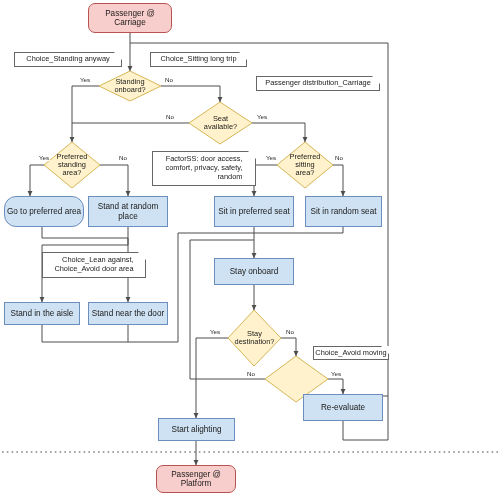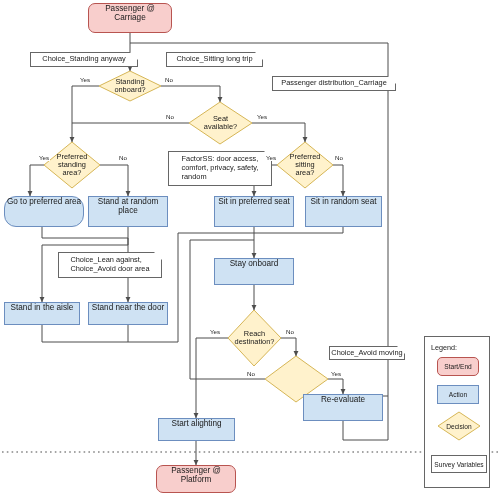--- a/index.html
+++ b/index.html
@@ -1,24 +1,24 @@
 <!DOCTYPE html>
 <html><head>
 <meta charset="utf-8">
 <style>
   html,body{margin:0;padding:0;background:#ffffff;}
   body{font-family:"Liberation Sans", sans-serif;}
   #canvas{position:relative;width:500px;height:498px;background:#ffffff;overflow:hidden;}
   svg.layer{position:absolute;left:0;top:0;width:500px;height:498px;}
-  .node{position:absolute;box-sizing:border-box;display:flex;align-items:flex-start;justify-content:center;text-align:center;line-height:1.12;color:#1a1a1a;}
+  .node{position:absolute;box-sizing:border-box;display:flex;align-items:center;justify-content:center;text-align:center;line-height:1.12;color:#1a1a1a;}
   .startend{background:#f8cecc;border:1px solid #b85450;border-radius:7px;font-size:8.2px;}
   .action{background:#cfe2f3;border:1px solid #6c8ebf;font-size:8.2px;}
   .decision-wrap{position:absolute;}
   .decision-txt{position:absolute;left:0;top:0;width:100%;height:100%;display:flex;align-items:center;justify-content:center;text-align:center;font-size:7.4px;line-height:1.12;color:#1a1a1a;}
-  .note{position:absolute;box-sizing:border-box;background:#ffffff;border:1px solid #666666;display:flex;align-items:center;justify-content:center;text-align:left;font-size:7.4px;line-height:1.18;color:#1a1a1a;margin-left:16px;}
+  .note{position:absolute;box-sizing:border-box;background:#ffffff;border:1px solid #666666;display:flex;align-items:center;justify-content:center;text-align:right;font-size:7.4px;line-height:1.18;color:#1a1a1a;}
   .note .foldcut{position:absolute;right:-1px;top:-1px;width:0;height:0;border-top:8px solid #ffffff;border-left:8px solid transparent;}
   .edgelabel{position:absolute;font-size:6.2px;color:#1a1a1a;background:#ffffff;padding:0 1px;line-height:1;}
   #legend{position:absolute;box-sizing:border-box;border:1px solid #666666;background:#ffffff;}
   .legend-title{position:absolute;font-size:7.2px;color:#1a1a1a;}
   .legend-item{position:absolute;box-sizing:border-box;display:flex;align-items:center;justify-content:center;font-size:6.6px;text-align:center;color:#1a1a1a;}
 </style>
 </head>
 <body>
 
 <div id="canvas">
@@ -175,21 +175,21 @@
         <span>Preferred</span><br>
         <span>sitting</span><br>
         <span>area?</span>
       </span>
     </div>
   </div>
 
   <div class="decision-wrap" style="left:228px;top:310px;width:53px;height:56px;">
     <div class="decision-txt">
       <span style="pointer-events:none">
-        <span>Reach</span><br>
+        <span>Stay</span><br>
         <span>destination?</span>
       </span>
     </div>
   </div>
 
 
   <div class="note" style="left:14px;top:52px;width:108px;height:15px;">
     <span>Choice_Standing anyway</span>
     <span class="foldcut"></span>
   </div>
@@ -232,37 +232,14 @@
   <div class="edgelabel" style="left:256px;top:114px;">Yes</div>
   <div class="edgelabel" style="left:38px;top:155px;">Yes</div>
   <div class="edgelabel" style="left:118px;top:155px;">No</div>
   <div class="edgelabel" style="left:265px;top:155px;">Yes</div>
   <div class="edgelabel" style="left:334px;top:155px;">No</div>
   <div class="edgelabel" style="left:209px;top:329px;">Yes</div>
   <div class="edgelabel" style="left:285px;top:329px;">No</div>
   <div class="edgelabel" style="left:246px;top:371px;">No</div>
   <div class="edgelabel" style="left:330px;top:371px;">Yes</div>
 
-  <div id="legend" style="left:424px;top:336px;width:66px;height:152px;">
-    <div class="legend-title" style="left:6px;top:6px;">Legend:</div>
-
-    <div class="legend-item" style="left:12px;top:20px;width:42px;height:19px;background:#f8cecc;border:1px solid #b85450;border-radius:5px;">
-      <span>Start/End</span>
-    </div>
-
-    <div class="legend-item" style="left:12px;top:48px;width:42px;height:19px;background:#cfe2f3;border:1px solid #6c8ebf;">
-      <span>Action</span>
-    </div>
-
-    <svg style="position:absolute;left:12px;top:74px;width:44px;height:30px;" viewBox="0 0 44 30">
-      <polygon points="22,1 43,15 22,29 1,15" fill="#fff2cc" stroke="#d6b656" stroke-width="1"></polygon>
-    </svg>
-    <div class="legend-item" style="left:12px;top:74px;width:44px;height:30px;">
-      <span>Decision</span>
-    </div>
-
-    <div class="legend-item" style="left:6px;top:118px;width:56px;height:18px;background:#ffffff;border:1px solid #666666;">
-      <span>Survey Variables</span>
-      <span class="foldcut"></span>
-    </div>
-  </div>
 
 </div>
 
 </body></html>

